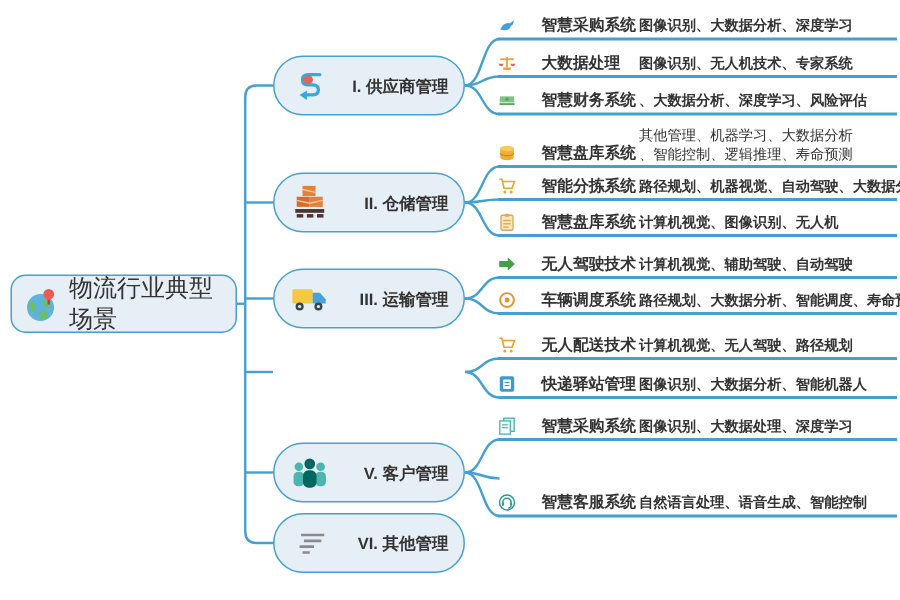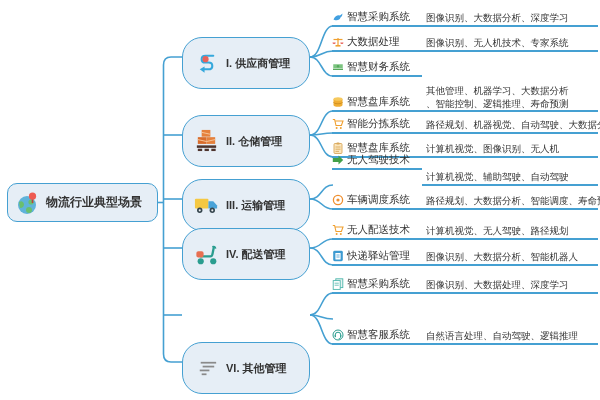--- a/index.html
+++ b/index.html
@@ -3,32 +3,32 @@
 <meta charset="utf-8">
 <style>
   :root{ --line:#45a0d2; --fill:#e6eef6; --text:#333; }
   html,body{margin:0;padding:0;background:#fff;}
   #canvas{position:relative;width:600px;height:400px;background:#fff;overflow:hidden;
           font-family:"Liberation Sans","DejaVu Sans",sans-serif;color:var(--text);}
   #wires{position:absolute;left:0;top:0;width:600px;height:400px;}
   .node{position:absolute;box-sizing:border-box;border:1.6px solid var(--line);
         background:var(--fill);display:flex;align-items:center;gap:6px;}
   .root{left:7px;top:183px;width:151px;height:39px;border-radius:10px;
-        padding:0 8px;font-size:12px;font-weight:bold;}
-  .branch{left:182px;width:128px;height:52px;border-radius:20px;
-        padding:0 10px;font-size:11px;font-weight:bold;}
+        padding:0 8px;font-size:16px;font-weight:normal;}
+  .branch{left:182px;width:128px;height:40px;border-radius:20px;
+        padding:0 10px;font-size:11px;font-weight:bold;justify-content:space-between;}
   .bicon{width:27px;height:27px;flex:0 0 27px;display:flex;align-items:center;justify-content:center;}
   .ricon{width:24px;height:24px;flex:0 0 24px;}
   .leaf{position:absolute;left:332px;width:90px;height:16px;display:flex;align-items:center;
-        gap:3px;border-bottom:2px solid var(--line);font-size:10.5px;font-weight:normal;
+        gap:17px;border-bottom:2px solid var(--line);font-size:10.5px;font-weight:bold;
         white-space:nowrap;}
   .licon{width:12px;height:12px;flex:0 0 12px;display:flex;align-items:center;}
   .desc{position:absolute;left:422px;width:172px;height:15px;line-height:15px;
         border-bottom:2px solid var(--line);font-size:9.5px;padding-left:4px;
-        white-space:nowrap;}
+        white-space:nowrap;font-weight:bold;}
   .desc2{position:absolute;left:422px;width:172px;border-bottom:2px solid var(--line);
         font-size:9.5px;padding-left:4px;white-space:nowrap;}
   .desc2 div{height:13px;line-height:13px;}
   svg{display:block;}
 </style>
 </head>
 <body>
 
 <div id="canvas">
 
@@ -113,33 +113,34 @@
         <path d="M16 9.5 h5 l4 4.5 v3 h-9 z" fill="#4aa3d8"></path>
         <circle cx="7" cy="19" r="2.8" fill="#37474f"></circle>
           <circle cx="7" cy="19" r="1.1" fill="#eceff1"></circle>
         <circle cx="20" cy="19" r="2.8" fill="#37474f"></circle>
           <circle cx="20" cy="19" r="1.1" fill="#eceff1"></circle>
       </svg>
     </span>
     <span>III. 运输管理</span>
   </div>
 
-  <div class="node branch" style="top:228px">
-    <span class="bicon">
-      <svg width="27" height="27" viewBox="0 0 28 28">
-        <circle cx="8" cy="21" r="3.2" fill="#2a9d8f"></circle>
-        <circle cx="21" cy="21" r="3.2" fill="#2a9d8f"></circle>
-        <path d="M8 16 H18 Q20 16 20.5 12 L21.5 7" stroke="#2a9d8f" stroke-width="2.4" fill="none" stroke-linecap="round"></path>
-        <path d="M20 6 q3 -1 3.5 2" stroke="#2a9d8f" stroke-width="1.6" fill="none"></path>
-        <rect x="3.5" y="10.5" width="7.5" height="6.5" rx="2" fill="#e76f51"></rect>
-      </svg>
-    </span>
-    <span>IV. 配送管理</span>
-  </div>
-
+
+  <div class="node branch" style="top:295px">
+    <span class="bicon">
+      <svg width="27" height="27" viewBox="0 0 28 28">
+        <circle cx="6.5" cy="9.5" r="3" fill="#4db6ac"></circle>
+          <rect x="2.8" y="13" width="7.4" height="10" rx="3.2" fill="#4db6ac"></rect>
+        <circle cx="21.5" cy="9.5" r="3" fill="#4db6ac"></circle>
+          <rect x="17.8" y="13" width="7.4" height="10" rx="3.2" fill="#4db6ac"></rect>
+        <circle cx="14" cy="7.5" r="3.7" fill="#00695f"></circle>
+          <rect x="9.3" y="12" width="9.4" height="12" rx="3.8" fill="#00695f"></rect>
+      </svg>
+    </span>
+    <span>V. 客户管理</span>
+  </div>
 
   <div class="node branch" style="top:342px">
     <span class="bicon">
       <svg width="27" height="27" viewBox="0 0 28 28">
         <line x1="8" y1="8" x2="24" y2="8" stroke="#8a8a8a" stroke-width="1.8"></line>
         <line x1="10" y1="12" x2="22" y2="12" stroke="#8a8a8a" stroke-width="1.8"></line>
         <line x1="7" y1="16" x2="17" y2="16" stroke="#8a8a8a" stroke-width="1.8"></line>
         <line x1="9" y1="20" x2="14" y2="20" stroke="#8a8a8a" stroke-width="1.8"></line>
       </svg>
     </span>
@@ -173,20 +174,21 @@
   <div class="leaf" style="top:59px">
     <span class="licon">
       <svg width="12" height="12" viewBox="0 0 12 12">
         <rect x="1" y="4.5" width="10" height="4.5" fill="#56a85b"></rect>
         <rect x="1" y="3" width="10" height="4.5" fill="#7cc480" stroke="#fff" stroke-width="0.5"></rect>
         <circle cx="6" cy="5.2" r="1.2" fill="#56a85b"></circle>
       </svg>
     </span>
     <span>智慧财务系统</span>
   </div>
+  <div class="desc" style="top:60px">、大数据分析、深度学习、风险评估</div>
 
   <div class="leaf" style="top:94px">
     <span class="licon">
       <svg width="12" height="12" viewBox="0 0 12 12">
         <path d="M1.5 3 v6 a4.5 1.8 0 0 0 9 0 v-6" fill="#f0ad33"></path>
         <ellipse cx="6" cy="3" rx="4.5" ry="1.8" fill="#f6c95d"></ellipse>
         <path d="M1.5 6 a4.5 1.8 0 0 0 9 0" fill="none" stroke="#c98a1e" stroke-width="0.8"></path>
       </svg>
     </span>
     <span>智慧盘库系统</span>
@@ -215,21 +217,21 @@
         <rect x="4.5" y="0.5" width="3" height="2" rx="0.6" fill="#d9a85c"></rect>
         <line x1="3.5" y1="5" x2="8.5" y2="5" stroke="#d9a85c" stroke-width="0.9"></line>
         <line x1="3.5" y1="7.2" x2="8.5" y2="7.2" stroke="#d9a85c" stroke-width="0.9"></line>
         <line x1="3.5" y1="9.4" x2="7" y2="9.4" stroke="#d9a85c" stroke-width="0.9"></line>
       </svg>
     </span>
     <span>智慧盘库系统</span>
   </div>
   <div class="desc" style="top:141px">计算机视觉、图像识别、无人机</div>
 
-  <div class="leaf" style="top:152px">
+  <div class="leaf" style="top:168px">
     <span class="licon">
       <svg width="12" height="12" viewBox="0 0 12 12">
           <path d="M0.8 4 h5.7 V1.5 L11.2 6 L6.5 10.5 V8 H0.8 Z" fill="#43a047"></path>
         </svg>
     </span>
     <span>无人驾驶技术</span>
   </div>
   <div class="desc" style="top:169px">计算机视觉、辅助驾驶、自动驾驶</div>
 
   <div class="leaf" style="top:192px">
@@ -287,15 +289,15 @@
       <svg width="12" height="12" viewBox="0 0 12 12">
         <circle cx="6" cy="6" r="5" fill="none" stroke="#2a9d8f" stroke-width="1"></circle>
         <path d="M3.2 6.5 v-0.5 a2.8 2.8 0 0 1 5.6 0 v0.5" fill="none" stroke="#2a9d8f" stroke-width="1"></path>
         <rect x="2.6" y="6" width="1.4" height="2.2" rx="0.6" fill="#2a9d8f"></rect>
         <rect x="8" y="6" width="1.4" height="2.2" rx="0.6" fill="#2a9d8f"></rect>
         <path d="M8.7 8.2 q0 1.4 -2 1.5" fill="none" stroke="#2a9d8f" stroke-width="0.8"></path>
       </svg>
     </span>
     <span>智慧客服系统</span>
   </div>
-  <div class="desc" style="top:328px">自然语言处理、自动驾驶、逻辑推理</div>
+  <div class="desc" style="top:328px">自然语言处理、语音生成、智能控制</div>
 
 </div>
 
 </body></html>

